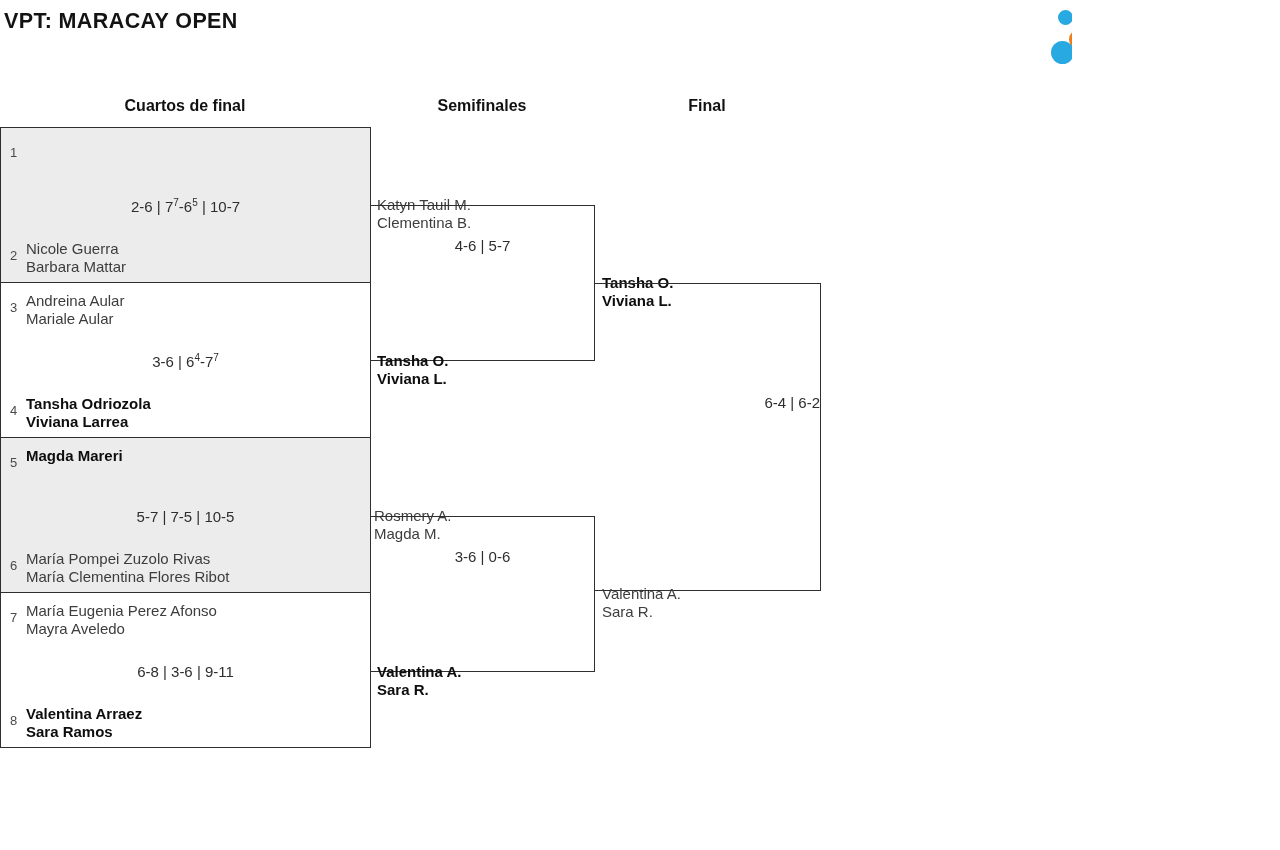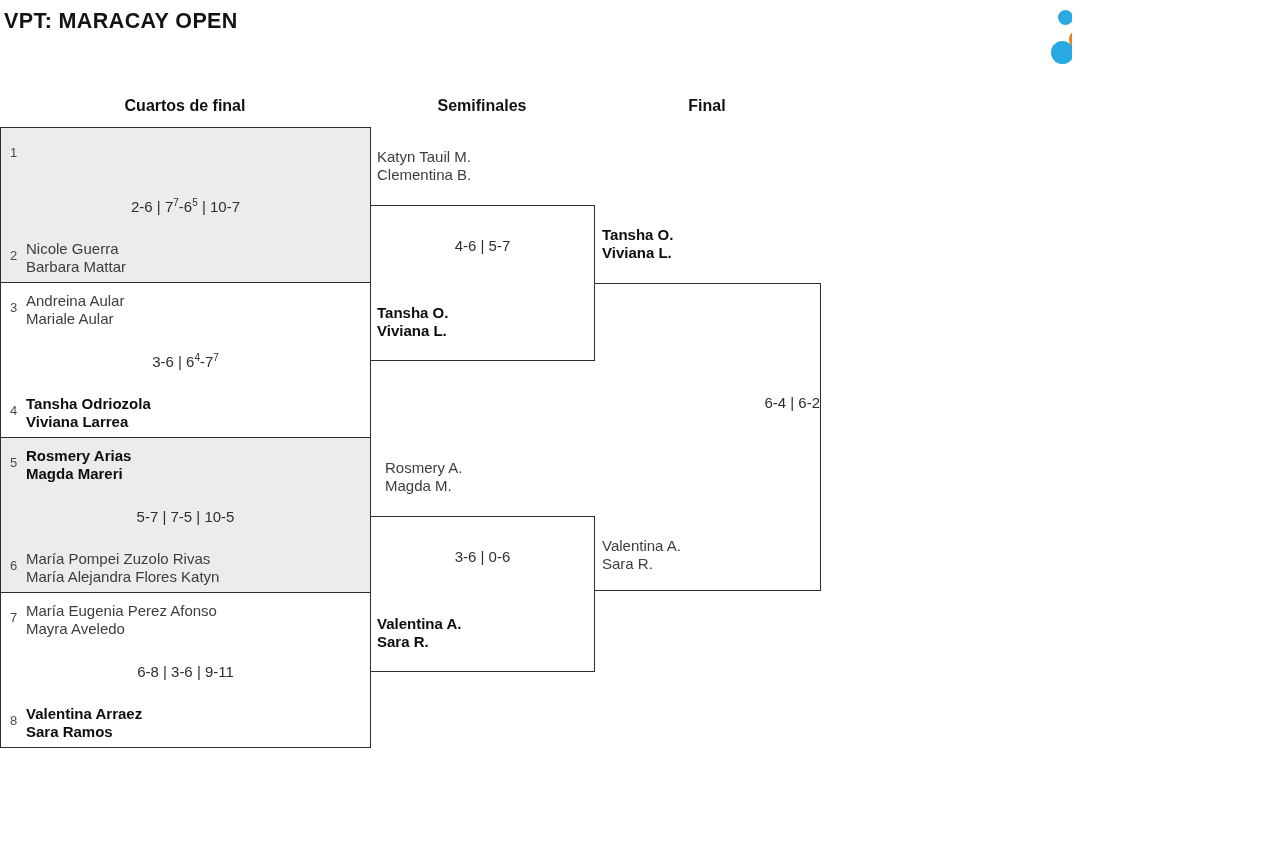--- a/index.html
+++ b/index.html
@@ -51,21 +51,21 @@
   .score-row sup { font-size:10px; vertical-align:super; line-height:0; }
 
   
   .match-box { position:absolute; box-sizing:border-box; border:1px solid #2f2f2f; background:transparent; }
   .sf1-box { left:370px; top:205px; width:225px; height:156px; }
   .sf2-box { left:370px; top:516px; width:225px; height:156px; }
   .final-box { left:594px; top:283px; width:227px; height:308px; border-left:none; }
   .match-box .score-row { top:31px; }
   .final-box .score-row { top:110px;text-align:right; }
 
-  .feeder { position:absolute; }
+  .feeder { position:absolute;margin-top:48px; }
 </style>
 </head>
 <body>
 
 <div class="canvas">
 
   <div class="abs title">
     <div>VPT: MARACAY OPEN</div>
   </div>
 
@@ -106,28 +106,27 @@
       <div class="seed s-bottom">4</div>
       <div class="pair p-bottom w">
         <div class="team-line">Tansha Odriozola</div>
         <div class="team-line">Viviana Larrea</div>
       </div>
     </div>
 
     <div class="qf-block shaded">
       <div class="seed s-top">5</div>
       <div class="pair p-top w">
-        <div class="team-line">Rosmery Arias</div>
         <div class="team-line">Magda Mareri</div>
       </div>
       <div class="score-row"><span>5-7 | 7-5 | 10-5</span><sup></sup><span></span><sup></sup><span></span></div>
       <div class="seed s-bottom">6</div>
       <div class="pair p-bottom">
         <div class="team-line">María Pompei Zuzolo Rivas</div>
-        <div class="team-line">María Alejandra Flores Katyn</div>
+        <div class="team-line">María Clementina Flores Ribot</div>
       </div>
     </div>
 
     <div class="qf-block">
       <div class="seed s-top">7</div>
       <div class="pair p-top">
         <div class="team-line">María Eugenia Perez Afonso</div>
         <div class="team-line">Mayra Aveledo</div>
       </div>
       <div class="score-row"><span>6-8 | 3-6 | 9-11</span><sup></sup><span></span><sup></sup><span></span></div>
@@ -144,21 +143,21 @@
     <div class="team-line">Clementina B.</div>
   </div>
   <div class="abs match-box sf1-box">
     <div class="score-row"><span>4-6 | 5-7</span><sup></sup><span></span></div>
   </div>
   <div class="abs feeder w" style="left:377px; top:304px;">
     <div class="team-line">Tansha O.</div>
     <div class="team-line">Viviana L.</div>
   </div>
 
-  <div class="abs feeder" style="left:385px; top:459px;">
+  <div class="abs feeder" style="left:374px; top:459px;">
     <div class="team-line">Rosmery A.</div>
     <div class="team-line">Magda M.</div>
   </div>
   <div class="abs match-box sf2-box">
     <div class="score-row"><span>3-6 | 0-6</span><sup></sup><span></span></div>
   </div>
   <div class="abs feeder w" style="left:377px; top:615px;">
     <div class="team-line">Valentina A.</div>
     <div class="team-line">Sara R.</div>
   </div>

